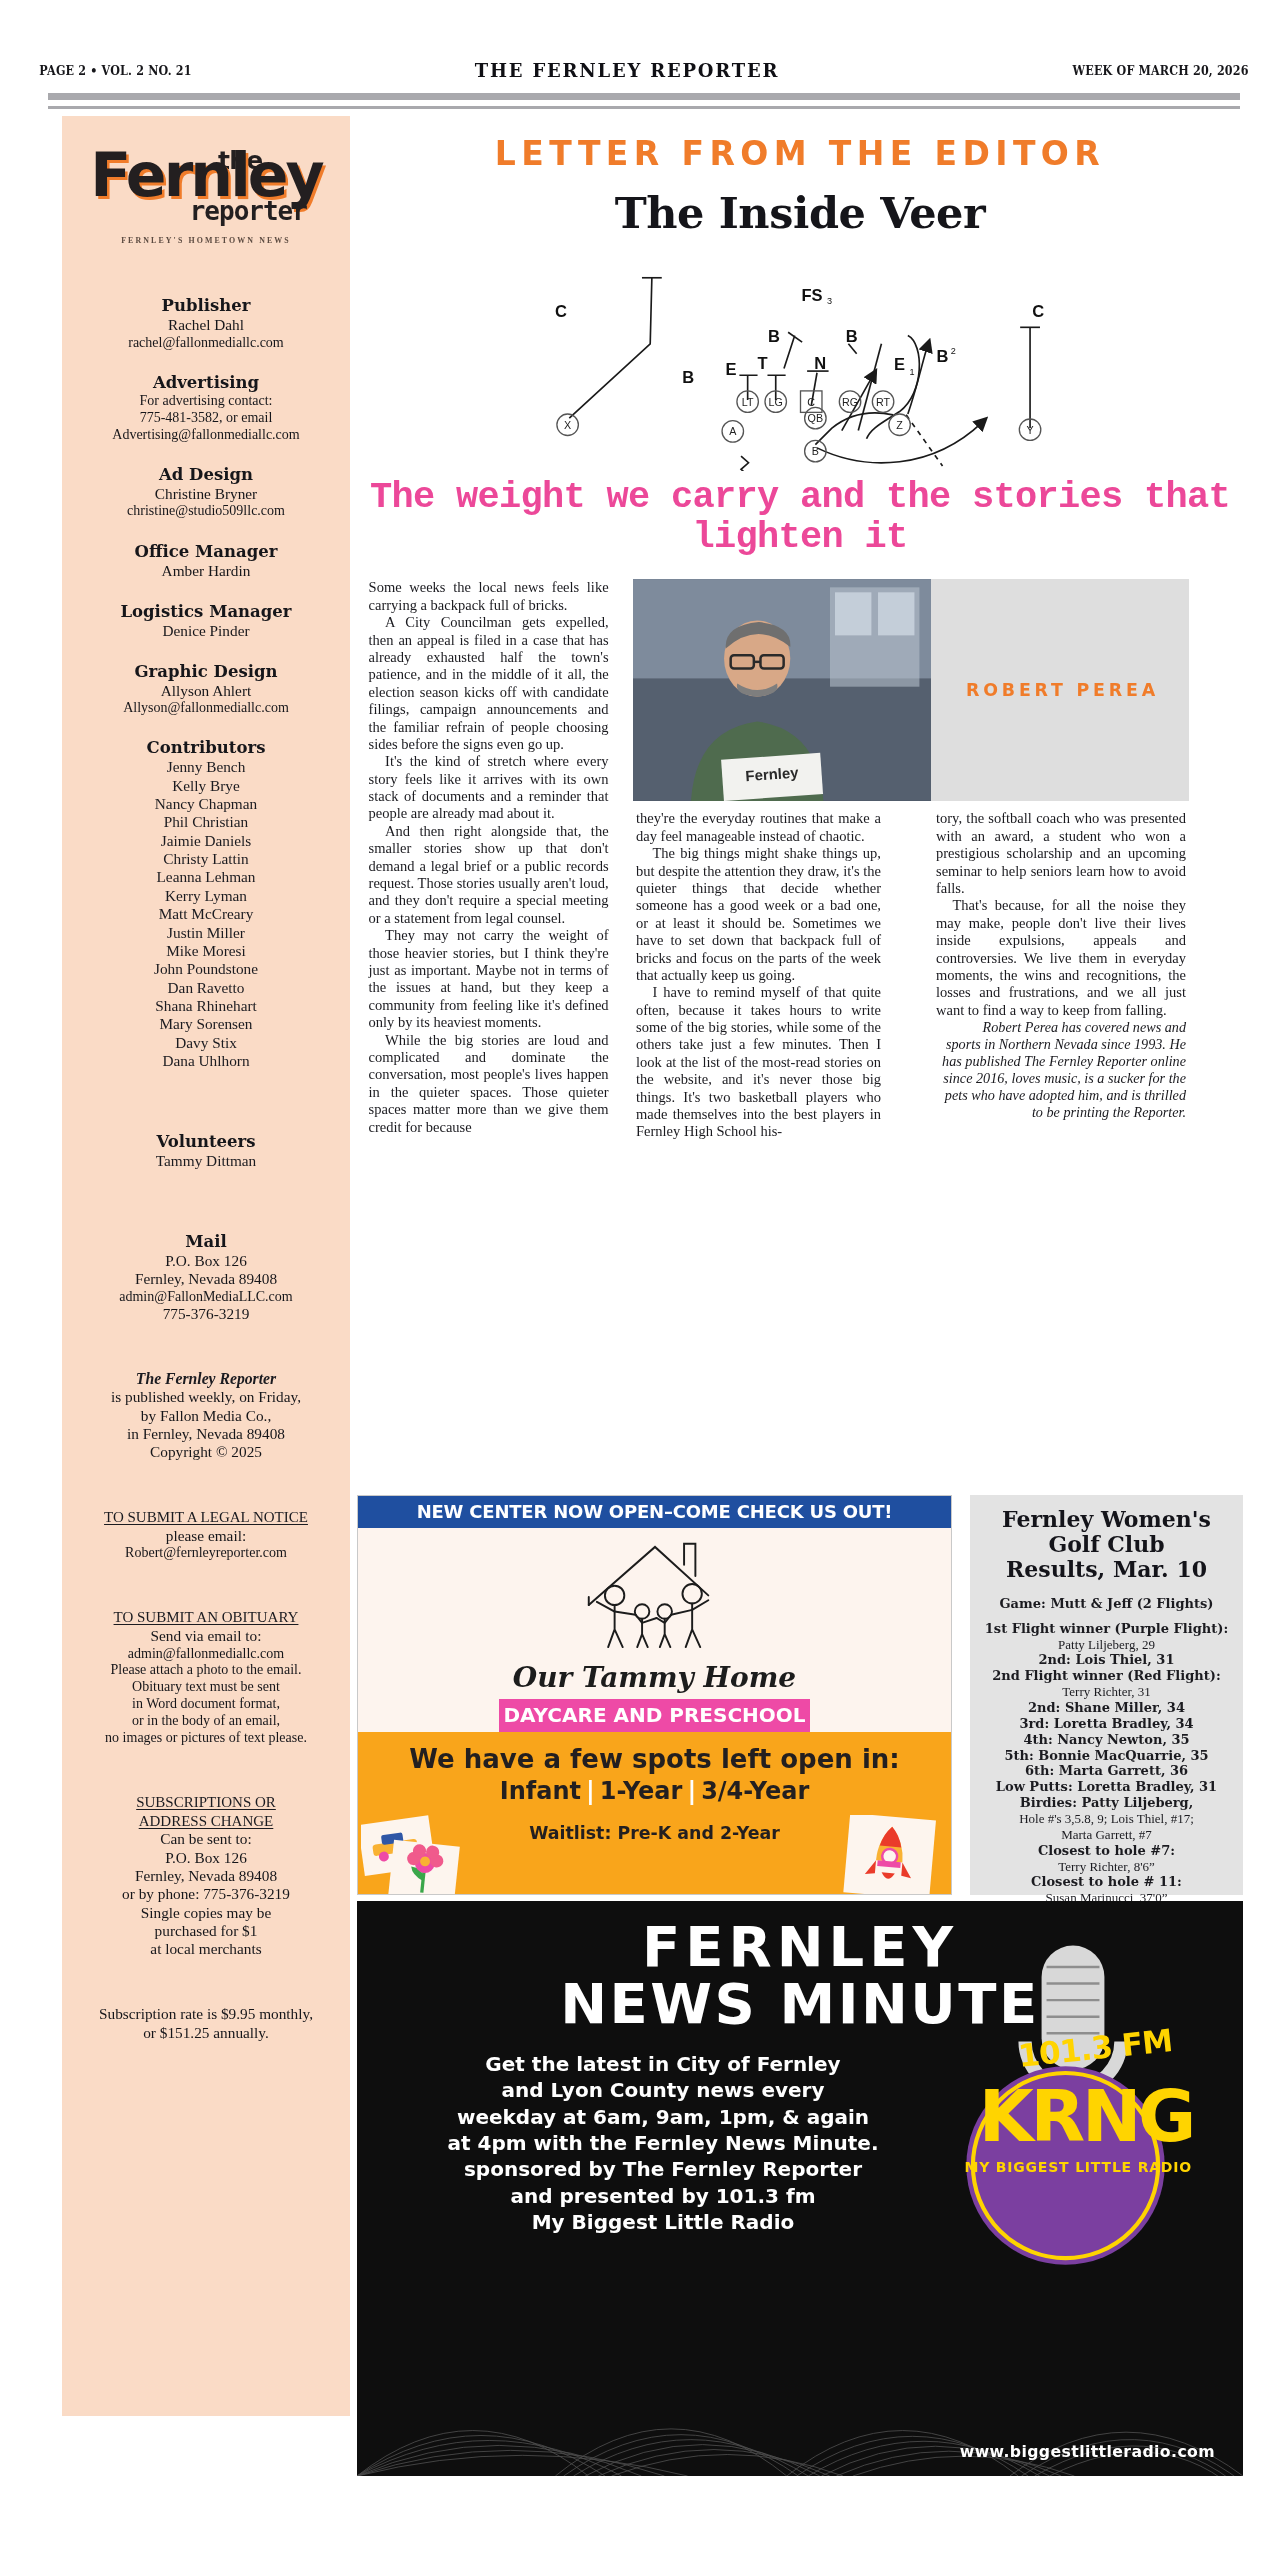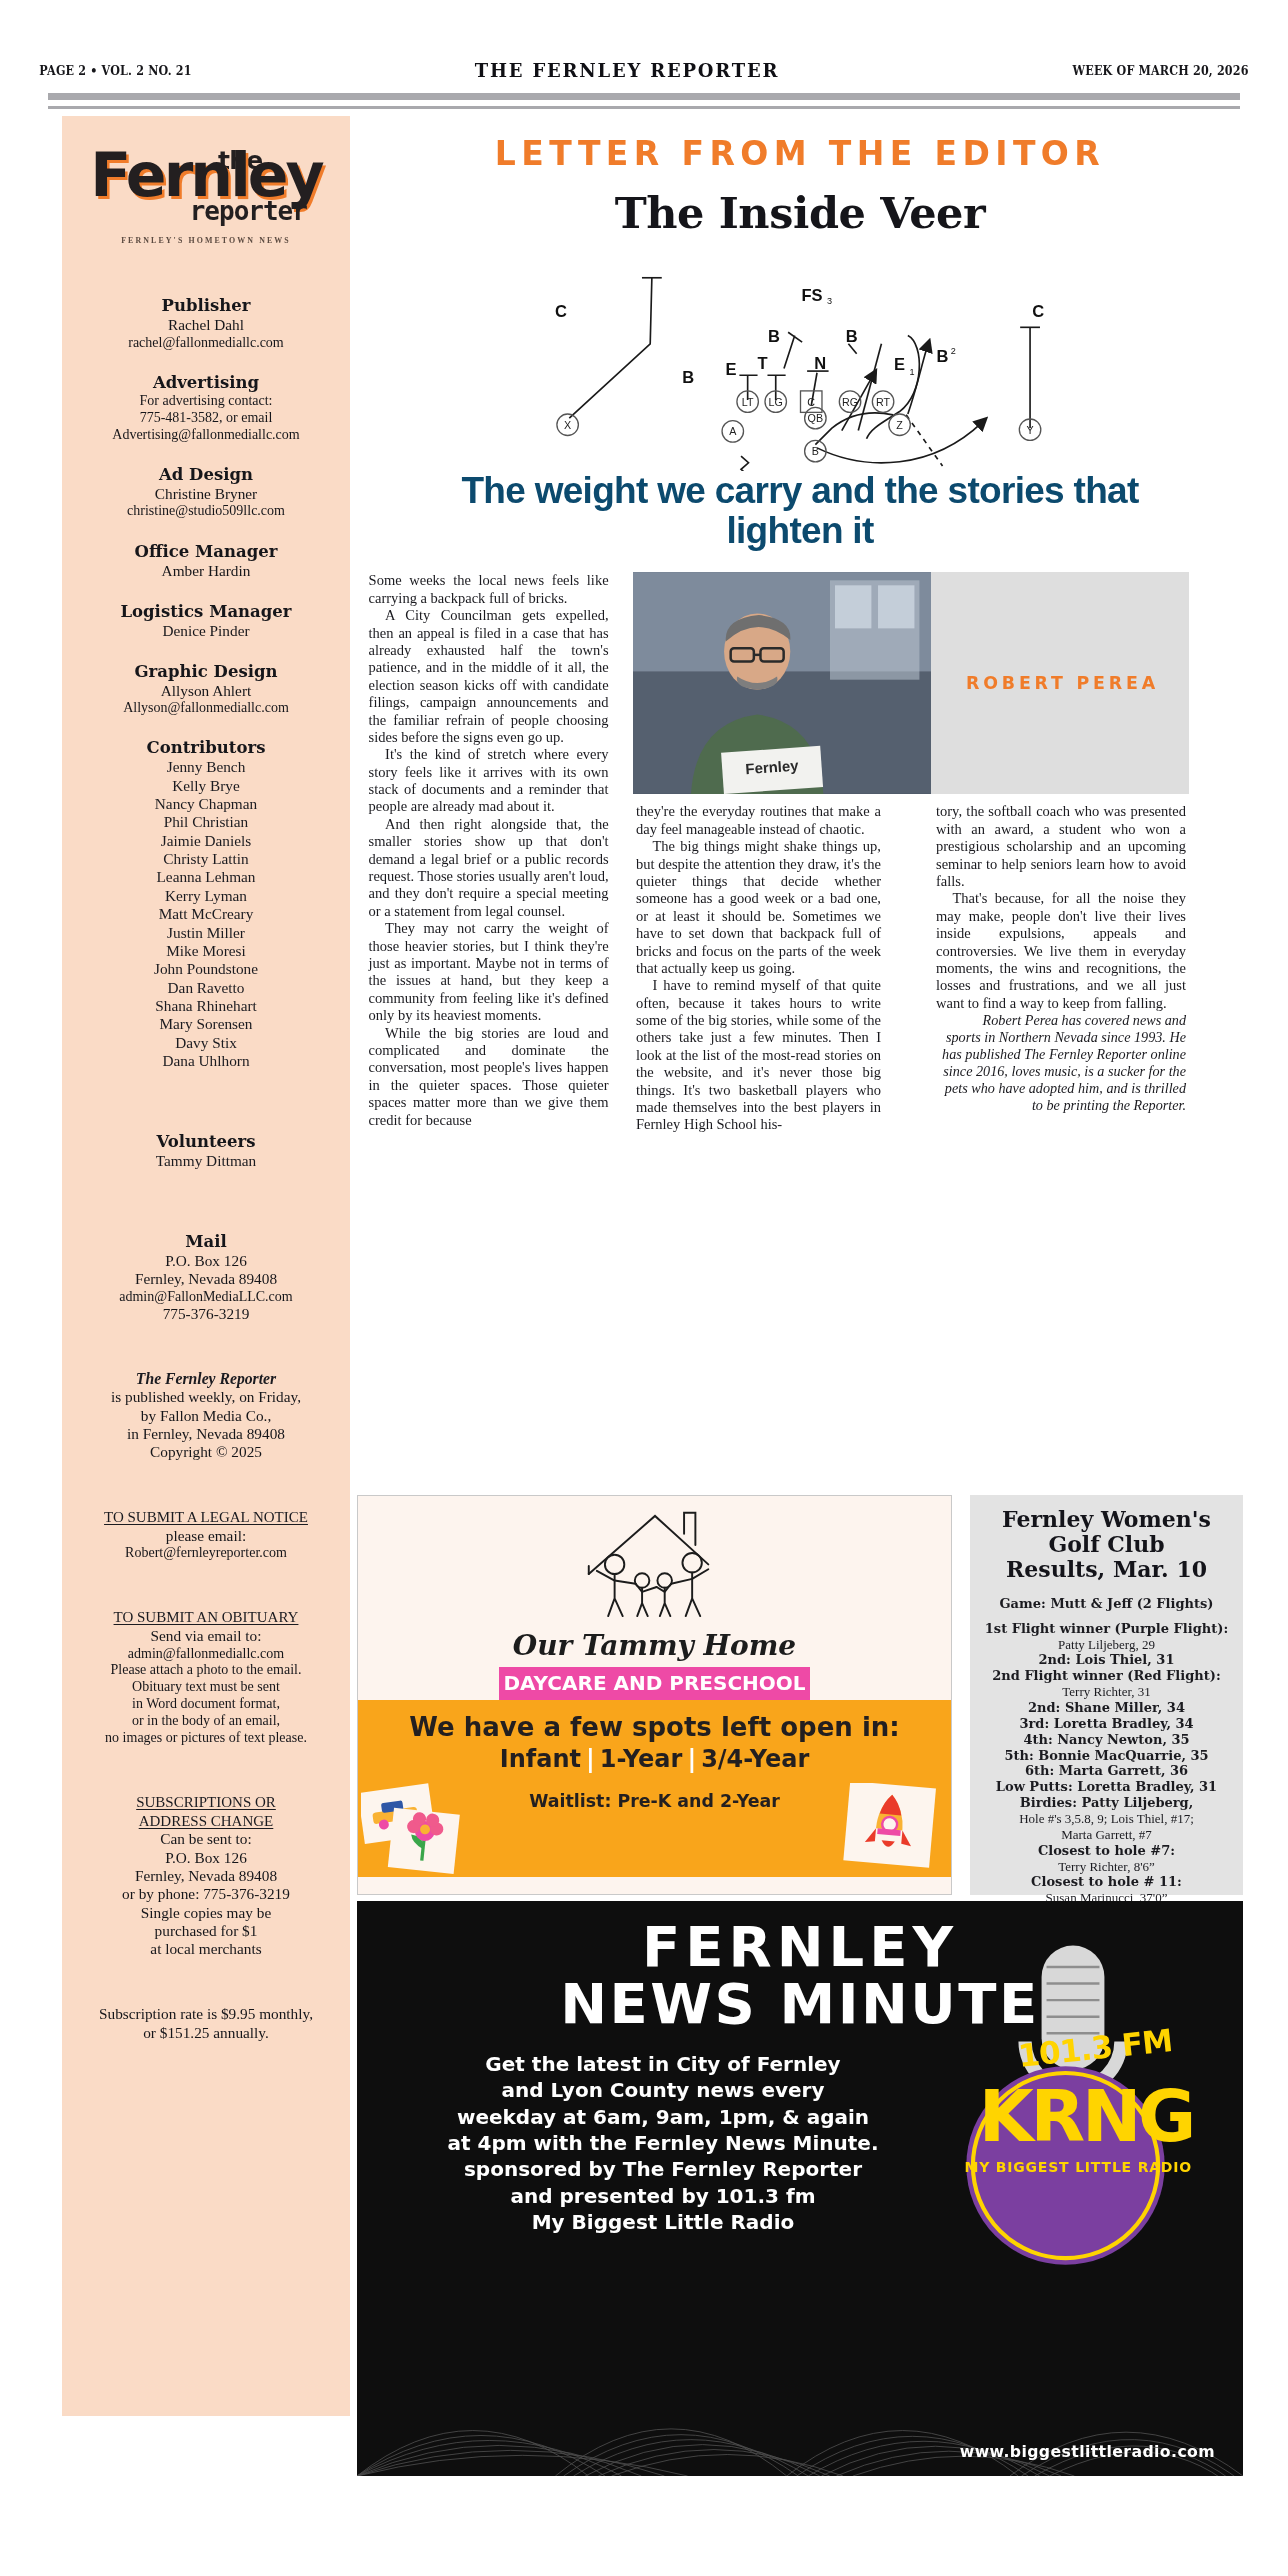--- a/index.html
+++ b/index.html
@@ -92,23 +92,23 @@
   .deck {
     font-family:"DejaVu Serif", serif; font-weight: bold;
     font-size: 43px; text-align:center; margin-top: 15px; color:#15151a;
     letter-spacing: -0.4px;
   }
 
   
   #diagram { margin: 15px auto 0 auto; width: 529px; height: 218px; }
 
   .headline {
-    font-family:Liberation Sans, sans-serif; font-weight:bold;
+    font-family:Liberation Mono, monospace; font-weight:bold;
     font-size: 37px; line-height: 1.08; text-align:center;
-    margin-top: 0; color:#0c4a6e; letter-spacing:-0.7px;
+    margin-top: 7px; color:#ec4899; letter-spacing:-0.7px;
   }
 
   
   #cols { margin-top: 21.5px; position: relative; height: 579px; }
   .col { position:absolute; top:0; width: 245px;
     font-size: 14.5px; line-height: 1.2; text-align: justify;
     font-family:"Liberation Serif", serif; color:#1a1a1f; }
   .col p { text-indent: 16.5px; margin:0; }
   .col p.noindent { text-indent: 0; }
   #col1 { left: 11.6px; width: 240px; }
@@ -483,20 +483,21 @@
       <p class="noindent">tory, the softball coach who was presented with an award, a student who won a prestigious scholarship and an upcoming seminar to help seniors learn how to avoid falls.</p>
       <p>That's because, for all the noise they may make, people don't live their lives inside expulsions, appeals and controversies. We live them in everyday moments, the wins and recognitions, the losses and frustrations, and we all just want to find a way to keep from falling.</p>
       <p class="bio">Robert Perea has covered news and sports in Northern Nevada since 1993. He has published The Fernley Reporter online since 2016, loves music, is a sucker for the pets who have adopted him, and is thrilled to be printing the Reporter.</p>
     </div>
   </div>
 </main>
 
 <section id="adrow">
 
   <div id="daycare">
+    <div class="dc-banner">NEW CENTER NOW OPEN–COME CHECK US OUT!</div>
 
     <div class="dc-house">
       <svg viewBox="0 0 300 156" width="248" height="126" xmlns="http://www.w3.org/2000/svg">
         <g fill="none" stroke="#1c1c1c" stroke-width="2.4" stroke-linecap="round">
           <path d="M68 88 L150 16 L216 76"></path>
           <path d="M186 38 L186 12 L200 12 L200 52"></path>
           <path d="M68 88 L68 78"></path>
 
           <circle cx="100" cy="76" r="12"></circle>
           <path d="M100 88 L100 118 M100 118 L92 140 M100 118 L110 140"></path>

